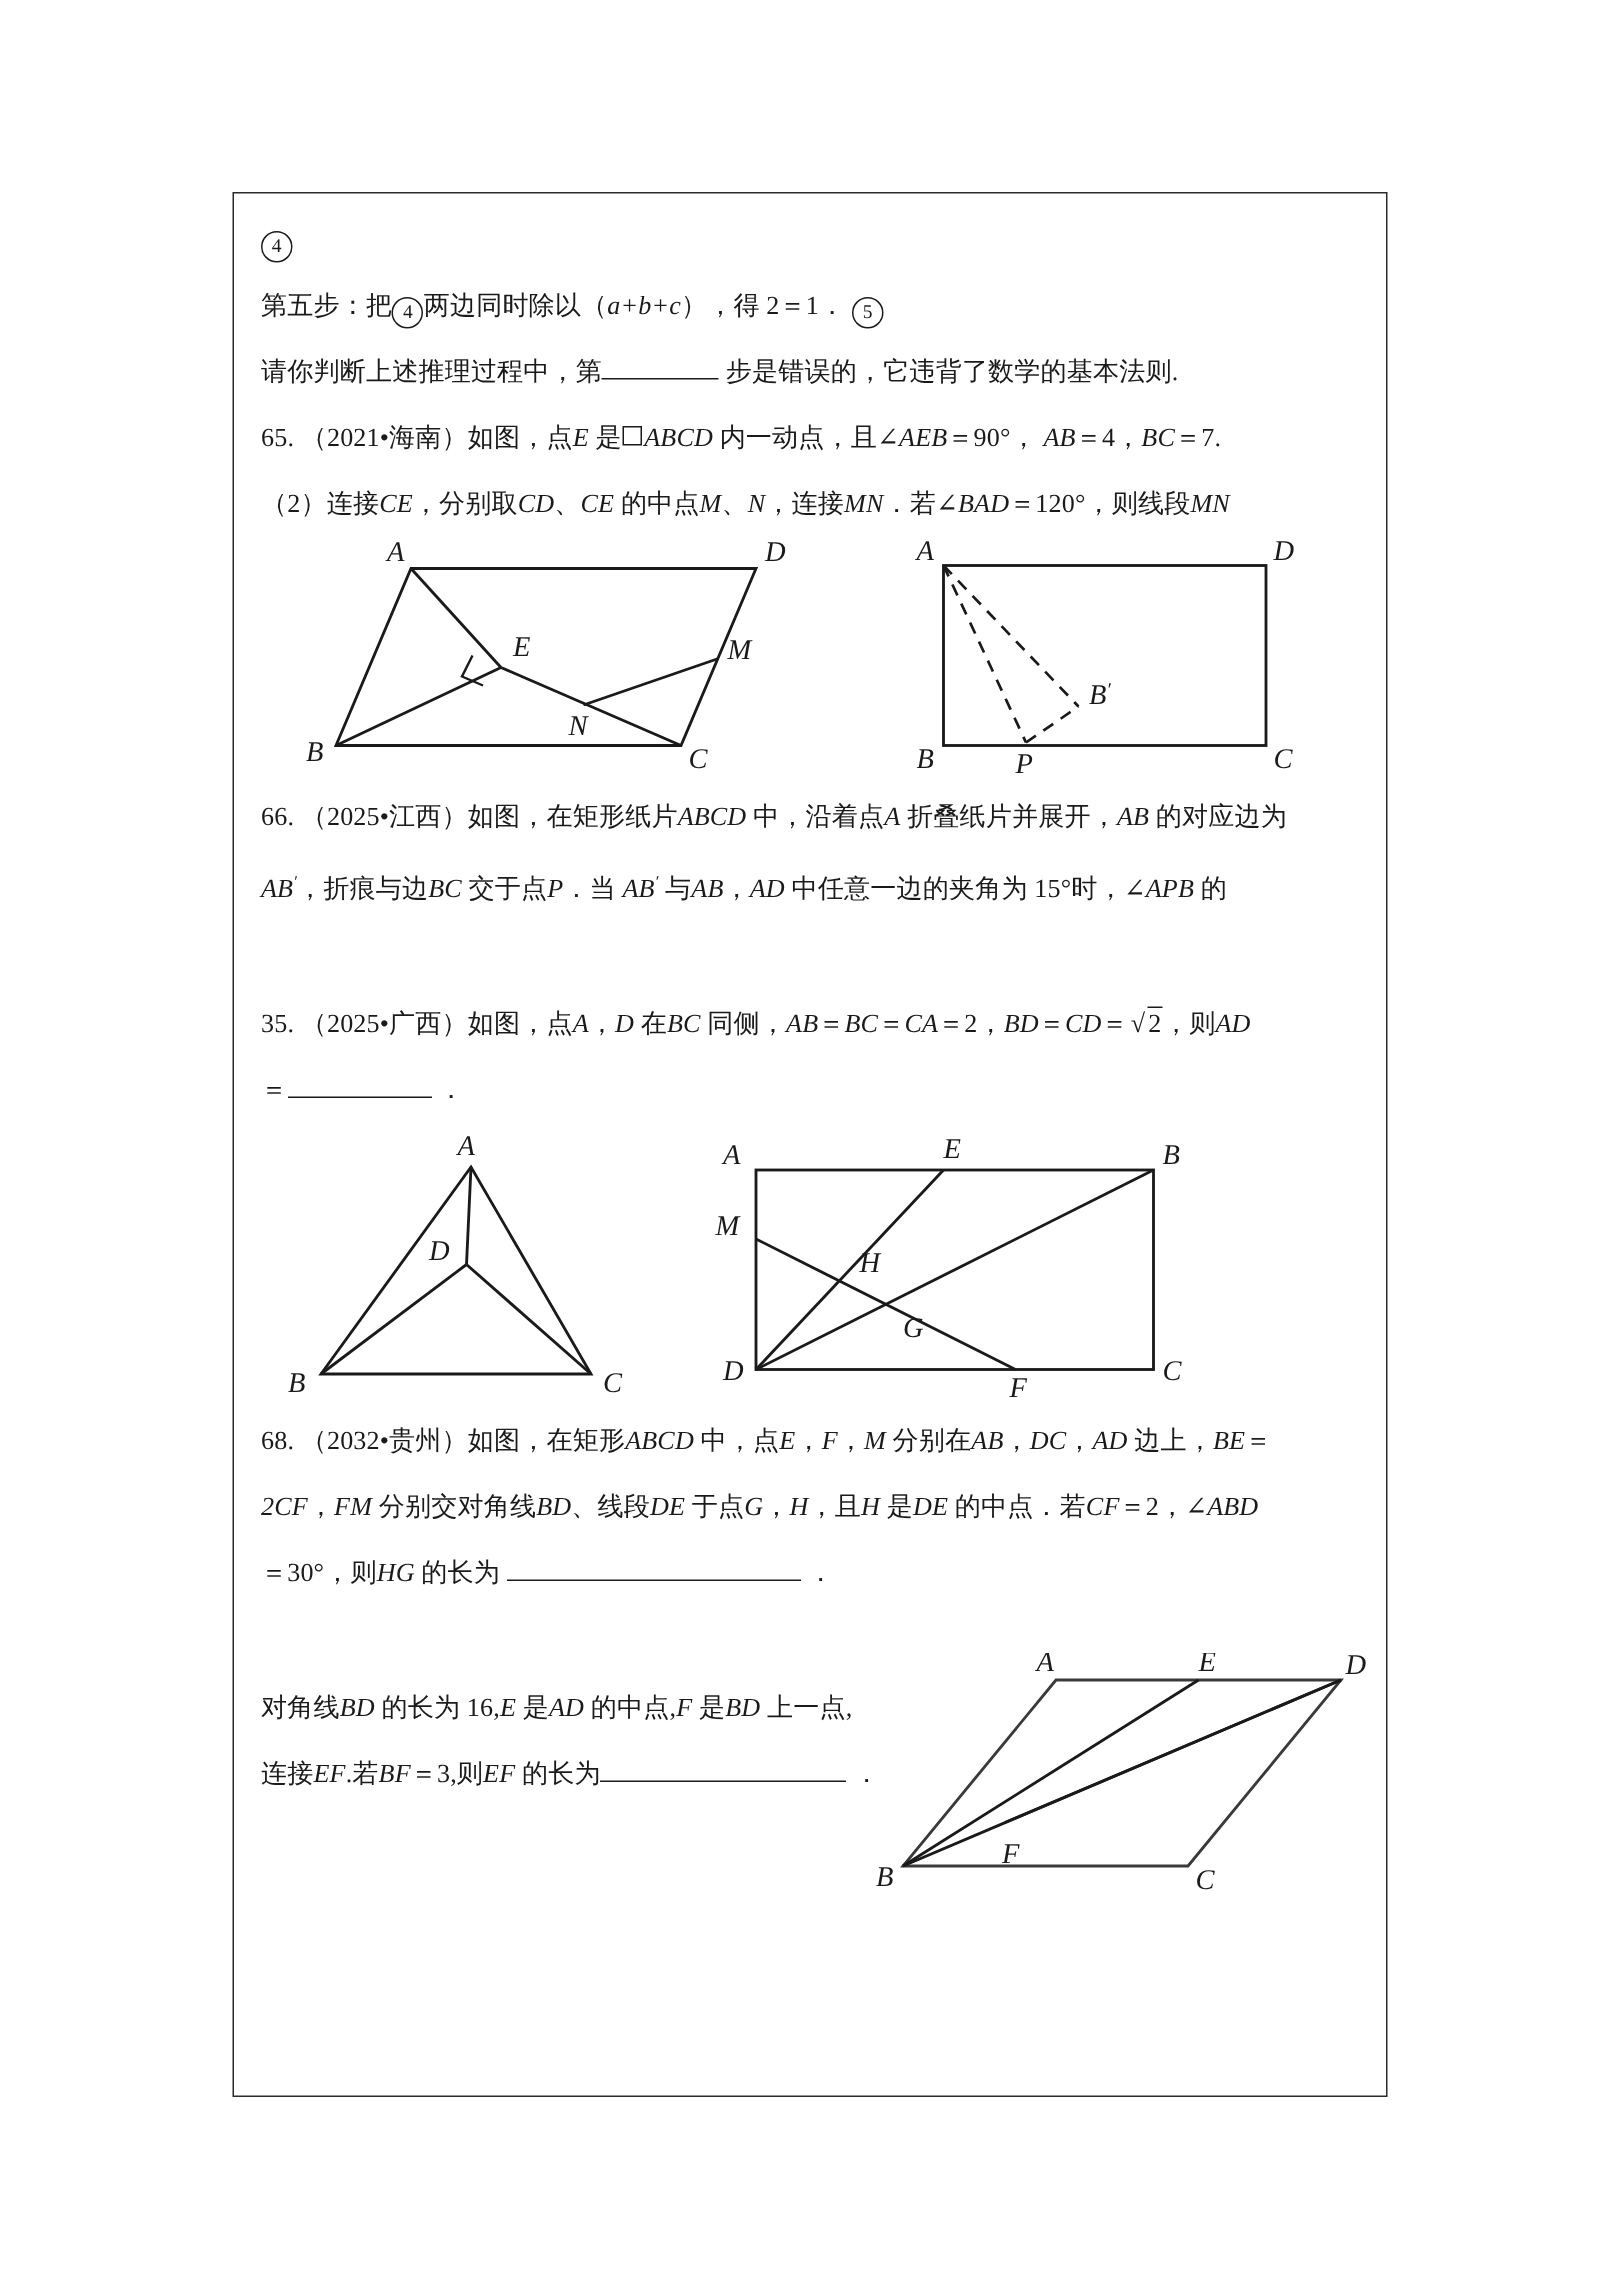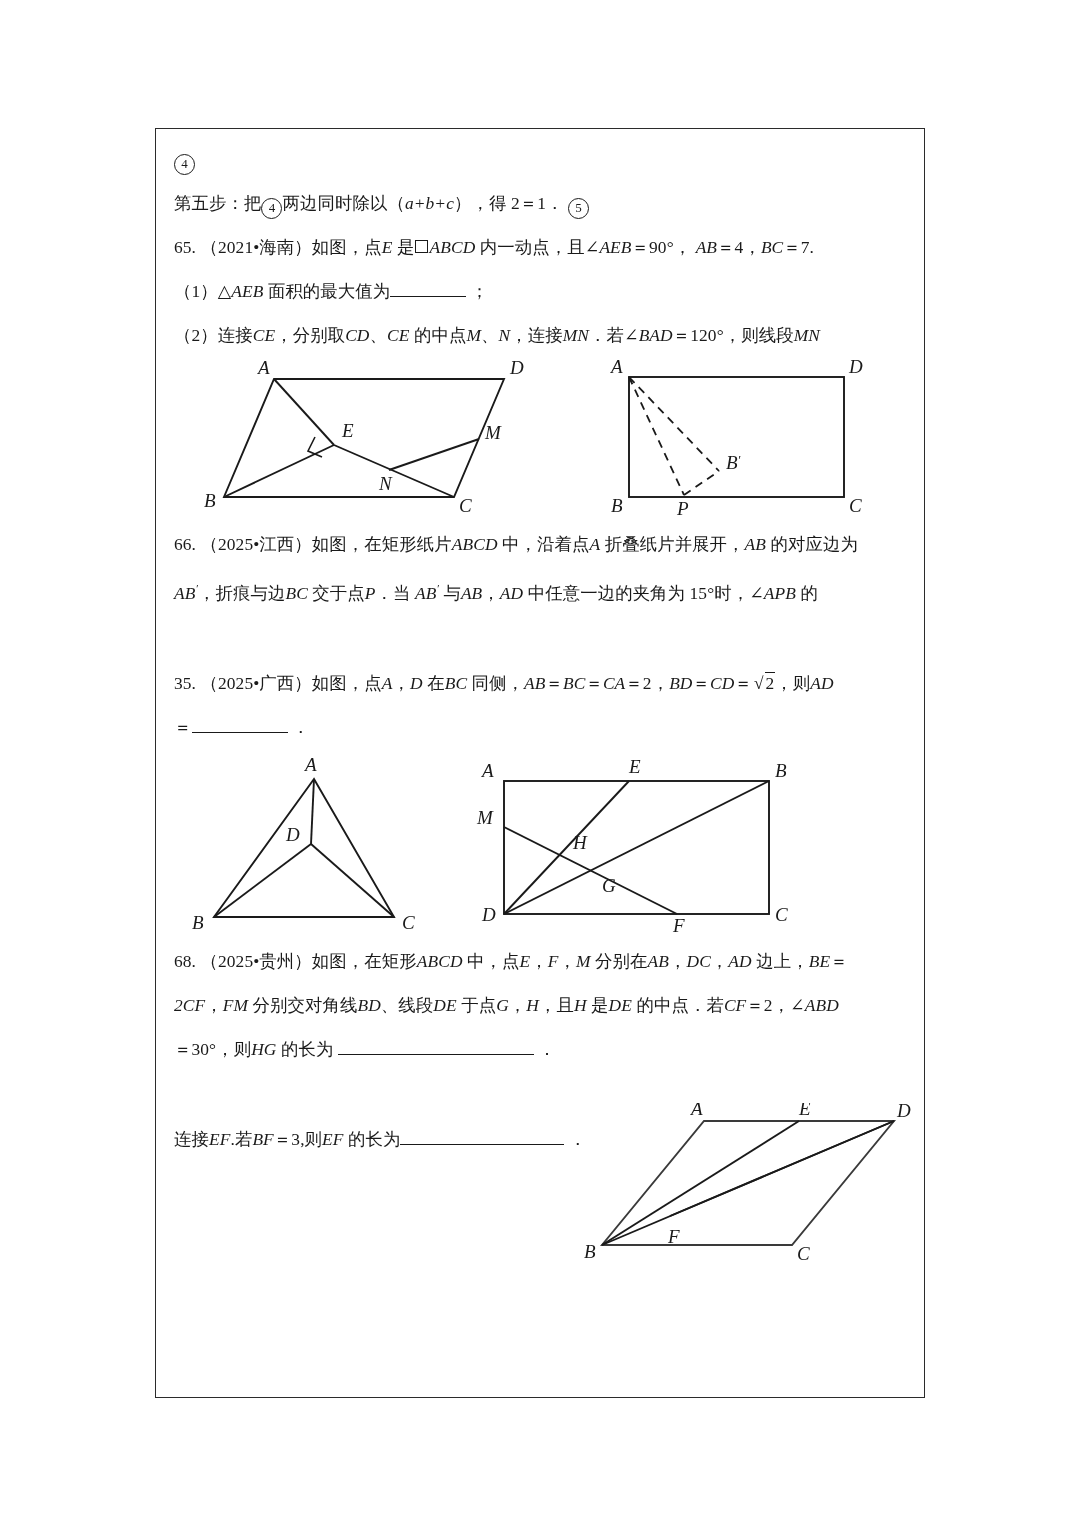--- a/index.html
+++ b/index.html
@@ -102,29 +102,29 @@
   <div id="inner">
 
     <div class="line">
       <span class="circ">4</span>
     </div>
 
     <div class="line">
       <span>第五步：把</span><span class="circ">4</span><span>两边同时除以（</span><span class="it">a+b+c</span><span>），得 2＝1．</span> <span class="circ">5</span>
     </div>
 
+    <div class="line">
+      <span>请你判断上述推理过程中，第</span><span class="blank" style="width:78px"></span> <span>步是错误的，它违背了数学的基本法则.</span>
+    </div>
 
     <div class="line">
       <span class="qnum">65.</span>
       <span>（2021•海南）如图，点</span><span class="it">E</span> <span>是</span><span class="sq"></span><span class="it">ABCD</span> <span>内一动点，且∠</span><span class="it">AEB</span><span>＝90°，</span> <span class="it">AB</span><span>＝4，</span><span class="it">BC</span><span>＝7.</span>
     </div>
 
-    <div class="line">
-      <span>（1）△</span><span class="it">AEB</span> <span>面积的最大值为</span><span class="blank" style="width:76px"></span> <span>；</span>
-    </div>
 
     <div class="line">
       <span>（2）连接</span><span class="it">CE</span><span>，分别取</span><span class="it">CD</span><span>、</span><span class="it">CE</span> <span>的中点</span><span class="it">M</span><span>、</span><span class="it">N</span><span>，连接</span><span class="it">MN</span><span>．若∠</span><span class="it">BAD</span><span>＝120°，则线段</span><span class="it">MN</span>
     </div>
 
 
     <div class="fig-row" style="height:165px;">
       <svg width="734" height="165" viewBox="0 0 734 165">
 
         <g>
@@ -204,21 +204,21 @@
           <text class="flbl" x="428" y="143">G</text>
           <text class="flbl" x="308" y="172">D</text>
           <text class="flbl" x="499" y="183">F</text>
           <text class="flbl" x="601" y="172">C</text>
         </g>
       </svg>
     </div>
 
     <div class="line">
       <span class="qnum">68.</span>
-      <span>（2025•贵州）如图，在矩形</span><span class="it">ABCD</span> <span>中，点</span><span class="it">E</span><span>，</span><span class="it">F</span><span>，</span><span class="it">M</span> <span>分别在</span><span class="it">AB</span><span>，</span><span class="it">DC</span><span>，</span><span class="it">AD</span> <span>边上，</span><span class="it">BE</span><span>＝</span>
+      <span>（2032•贵州）如图，在矩形</span><span class="it">ABCD</span> <span>中，点</span><span class="it">E</span><span>，</span><span class="it">F</span><span>，</span><span class="it">M</span> <span>分别在</span><span class="it">AB</span><span>，</span><span class="it">DC</span><span>，</span><span class="it">AD</span> <span>边上，</span><span class="it">BE</span><span>＝</span>
     </div>
     <div class="line">
       <span class="it">2CF</span><span>，</span><span class="it">FM</span> <span>分别交对角线</span><span class="it">BD</span><span>、线段</span><span class="it">DE</span> <span>于点</span><span class="it">G</span><span>，</span><span class="it">H</span><span>，且</span><span class="it">H</span> <span>是</span><span class="it">DE</span> <span>的中点．若</span><span class="it">CF</span><span>＝2，∠</span><span class="it">ABD</span>
     </div>
     <div class="line">
       <span>＝30°，则</span><span class="it">HG</span> <span>的长为</span> <span class="blank" style="width:196px"></span> <span>．</span>
     </div>
 
     <div class="gapline"></div>
 
@@ -232,18 +232,21 @@
           <text class="flbl" x="107" y="12">A</text>
           <text class="flbl" x="215" y="12">E</text>
           <text class="flbl" x="313" y="14">D</text>
           <text class="flbl" x="0" y="155">B</text>
           <text class="flbl" x="84" y="140">F</text>
           <text class="flbl" x="213" y="157">C</text>
         </svg>
       </div>
 
       <div class="line">
+        <span>对角线</span><span class="it">BD</span> <span>的长为 16,</span><span class="it">E</span> <span>是</span><span class="it">AD</span> <span>的中点,</span><span class="it">F</span> <span>是</span><span class="it">BD</span> <span>上一点,</span>
+      </div>
+      <div class="line">
         <span>连接</span><span class="it">EF</span><span>.若</span><span class="it">BF</span><span>＝3,则</span><span class="it">EF</span> <span>的长为</span><span class="blank" style="width:164px"></span> <span>．</span>
       </div>
     </div>
 
   </div>
 </div>
 
 </body></html>

